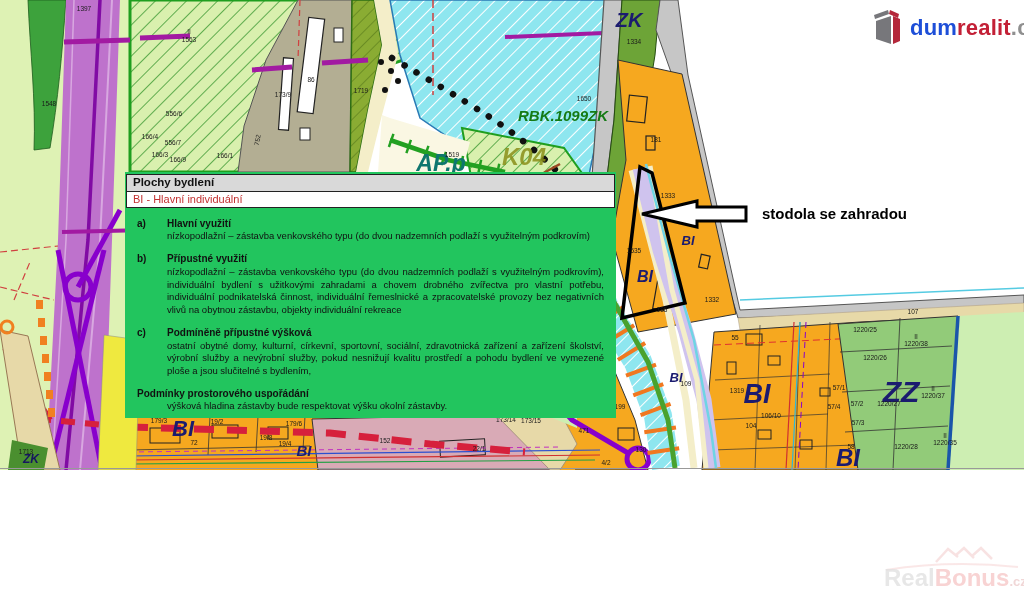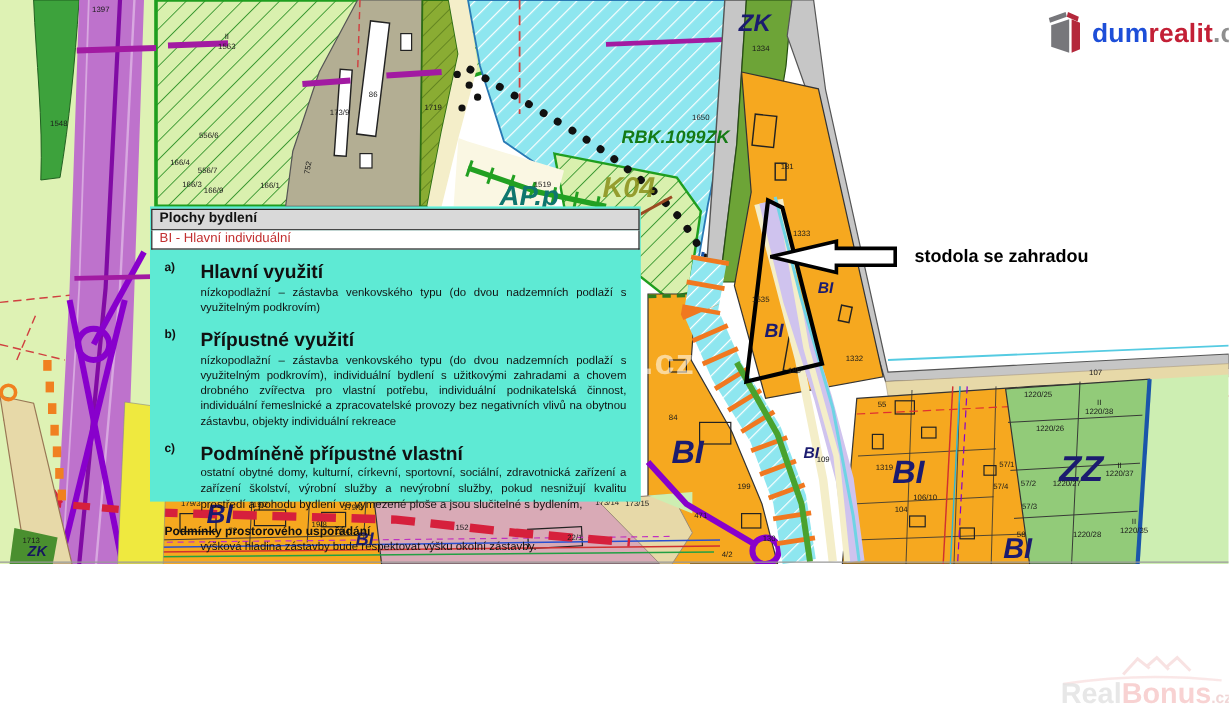--- a/index.html
+++ b/index.html
@@ -8,31 +8,31 @@
   #stage{position:absolute;left:0;top:0;width:1024px;height:593px;background:#fff;}
   .map-svg{position:absolute;left:0;top:0;z-index:1;}
   #map-labels{position:absolute;left:0;top:0;width:1024px;height:470px;z-index:2;pointer-events:none;}
   .zone-label{position:absolute;transform:translate(-50%,-50%);font-weight:bold;color:#1b1b6f;
               white-space:nowrap;line-height:1;font-style:italic;}
   .parcel-label{position:absolute;transform:translate(-50%,-50%);font-size:6.5px;color:#1a1a1a;
                 white-space:nowrap;line-height:1;}
   #map-watermark{position:absolute;left:392px;top:286px;z-index:3;font-size:30px;font-weight:bold;
                  color:rgba(255,255,255,0.55);letter-spacing:1px;pointer-events:none;}
   
-  .panel{position:absolute;left:125px;top:172px;width:409px;height:246px;background:#5eead4;
+  .panel{position:absolute;left:125px;top:172px;width:491px;height:246px;background:#22c55e;
          z-index:4;color:#111;}
   .panel-title-box{margin:2px 1px 0 1px;background:#d9d9d9;border:1.5px solid #222;
                    font-size:11.5px;font-weight:bold;padding:1px 6px;line-height:1.2;}
   .panel-subtitle-box{margin:0 1px;background:#fff;border:1.5px solid #222;border-top:none;
                       font-size:11px;padding:1px 6px;line-height:1.2;color:#c23030;}
   .panel-body{font-size:9.5px;line-height:1.35;}
   .section{display:flex;margin-top:9px;}
   .sec-id{width:30px;padding-left:12px;font-weight:bold;font-size:10px;flex:none;}
   .sec-content{flex:1;padding-right:12px;}
-  .sec-heading{font-weight:bold;font-size:16px;}
+  .sec-heading{font-weight:bold;font-size:10px;}
   .sec-body{text-align:justify;}
   .cond{margin-top:9px;font-size:9.5px;line-height:1.35;}
   .cond-heading{font-weight:bold;font-size:10px;padding-left:12px;}
   .cond-line{padding-left:42px;padding-right:12px;}
   
   .overlay-svg{position:absolute;left:0;top:0;z-index:5;pointer-events:none;}
   .annotation-text{position:absolute;left:762px;top:205px;z-index:5;font-size:15px;
                    font-weight:bold;color:#000;white-space:nowrap;}
   
   .logo{position:absolute;left:872px;top:8px;z-index:6;display:flex;align-items:center;}
@@ -331,21 +331,21 @@
         <div class="section">
           <div class="sec-id">b)</div>
           <div class="sec-content">
             <div class="sec-heading">Přípustné využití</div>
             <div class="sec-body">nízkopodlažní – zástavba venkovského typu (do dvou nadzemních podlaží s využitelným podkrovím), individuální bydlení s užitkovými zahradami a chovem drobného zvířectva pro vlastní potřebu, individuální podnikatelská činnost, individuální řemeslnické a zpracovatelské provozy bez negativních vlivů na obytnou zástavbu, objekty individuální rekreace</div>
           </div>
         </div>
         <div class="section">
           <div class="sec-id">c)</div>
           <div class="sec-content">
-            <div class="sec-heading">Podmíněně přípustné vlastní</div>
+            <div class="sec-heading">Podmíněně přípustné výšková</div>
             <div class="sec-body">ostatní obytné domy, kulturní, církevní, sportovní, sociální, zdravotnická zařízení a zařízení školství, výrobní služby a nevýrobní služby, pokud nesnižují kvalitu prostředí a pohodu bydlení ve vymezené ploše a jsou slučitelné s bydlením,</div>
           </div>
         </div>
       </div>
     <div class="cond">
       <div class="cond-heading">Podmínky prostorového uspořádání</div>
       <div id="cond-lines">
           <div class="cond-line">výšková hladina zástavby bude respektovat výšku okolní zástavby.</div>
         </div>
     </div>

